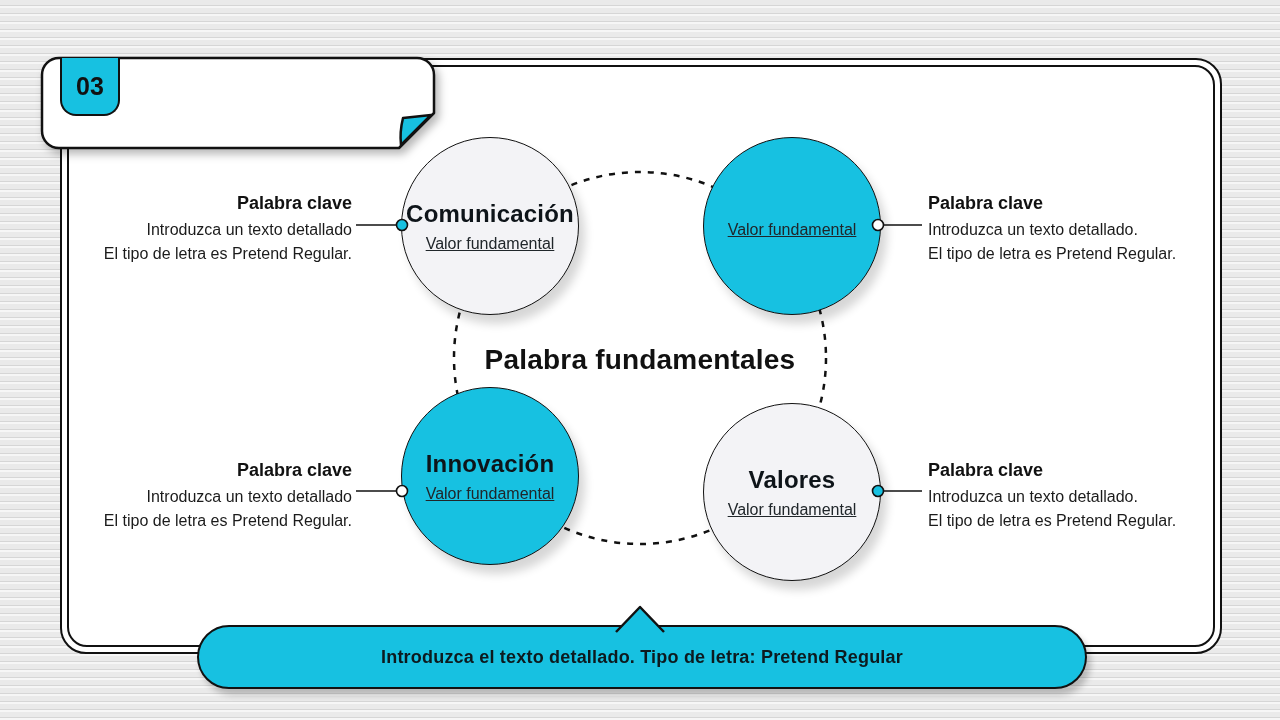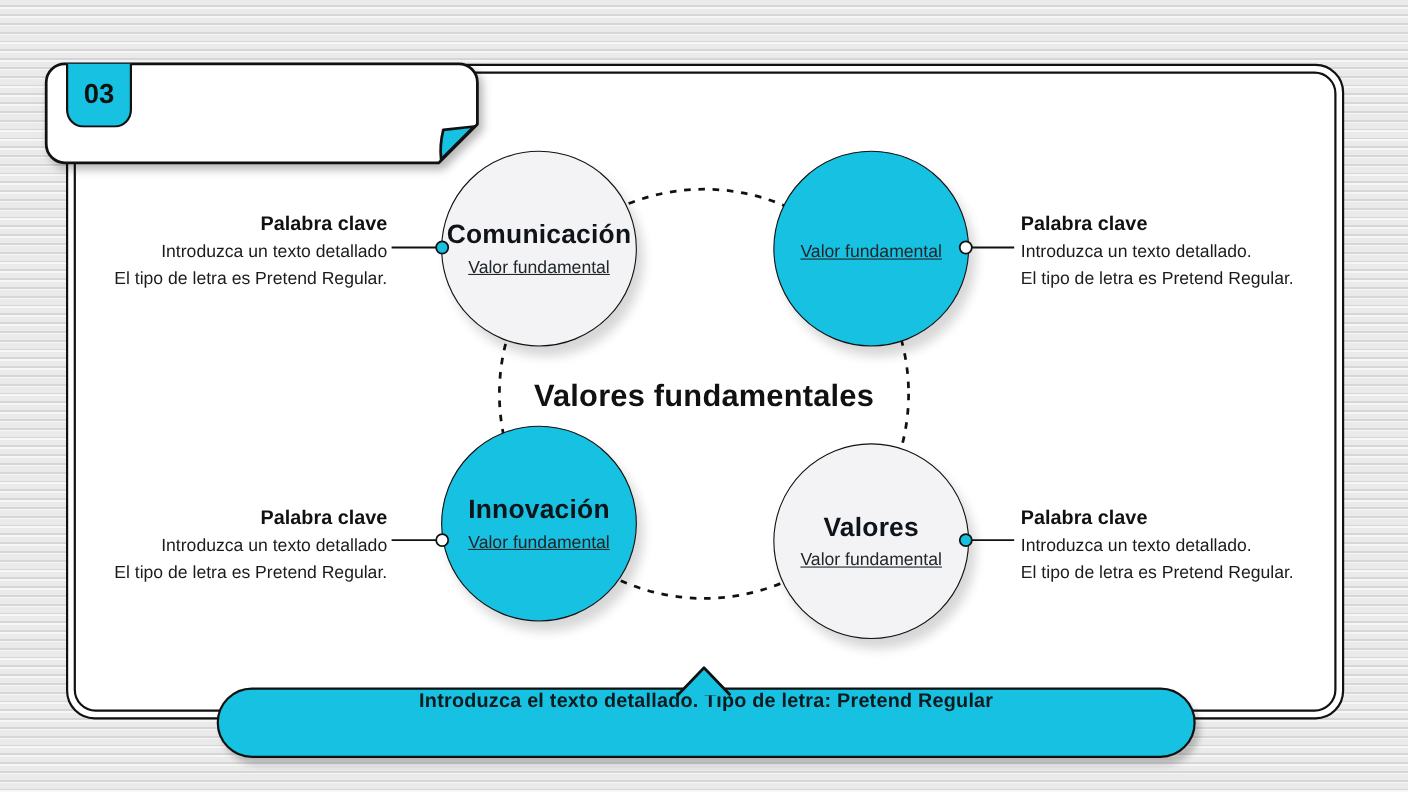--- a/index.html
+++ b/index.html
@@ -56,21 +56,21 @@
   
   .label{width:290px;z-index:3;}
   .label .ltitle{font-size:18px;font-weight:600;color:#111;line-height:24px;margin-bottom:3px;}
   .label .lline{font-size:16px;font-weight:400;color:#1b1b1b;line-height:24px;}
   .label.right-align{text-align:right;}
   .label.left-align{text-align:left;}
   
   .banner{
     left:197px;top:625px;width:890px;height:64px;
     background:var(--accent);border:2.5px solid #111;border-radius:33px;
-    display:flex;align-items:flex-start;justify-content:center;
+    display:flex;align-items:center;justify-content:center;
     z-index:7;box-shadow:4px 6px 6px rgba(0,0,0,.22);
     box-sizing:border-box;
   }
   .banner-text{font-size:18px;font-weight:700;color:#0d1a1e;letter-spacing:.2px;}
   .notch{left:612px;top:601px;z-index:8;}
   svg{display:block;}
   :root{--accent:#17C1E1;}
 </style>
 </head>
 <body>
@@ -92,21 +92,21 @@
 </div>
 <div class="abs circle accent" style="left:401px;top:387px;">
   <div class="cname">Innovación</div>
   <div class="csub">Valor fundamental</div>
 </div>
 <div class="abs circle light" style="left:703px;top:403px;">
   <div class="cname">Valores</div>
   <div class="csub">Valor fundamental</div>
 </div>
 
-<div class="abs center-title">Valores fundamentales</div>
+<div class="abs center-title">Palabra fundamentales</div>
 
 <svg class="abs" style="left:0;top:0;z-index:4;" width="1280" height="720" viewBox="0 0 1280 720">
   <line x1="356" y1="225" x2="402" y2="225" stroke="#111" stroke-width="1.6"></line>
   <line x1="878" y1="225" x2="922" y2="225" stroke="#111" stroke-width="1.6"></line>
   <line x1="356" y1="491" x2="402" y2="491" stroke="#111" stroke-width="1.6"></line>
   <line x1="878" y1="491" x2="922" y2="491" stroke="#111" stroke-width="1.6"></line>
   <circle cx="402" cy="225" r="5.5" fill="#17C1E1" stroke="#111" stroke-width="1.6"></circle>
   <circle cx="878" cy="225" r="5.5" fill="#ffffff" stroke="#111" stroke-width="1.6"></circle>
   <circle cx="402" cy="491" r="5.5" fill="#ffffff" stroke="#111" stroke-width="1.6"></circle>
   <circle cx="878" cy="491" r="5.5" fill="#17C1E1" stroke="#111" stroke-width="1.6"></circle>

